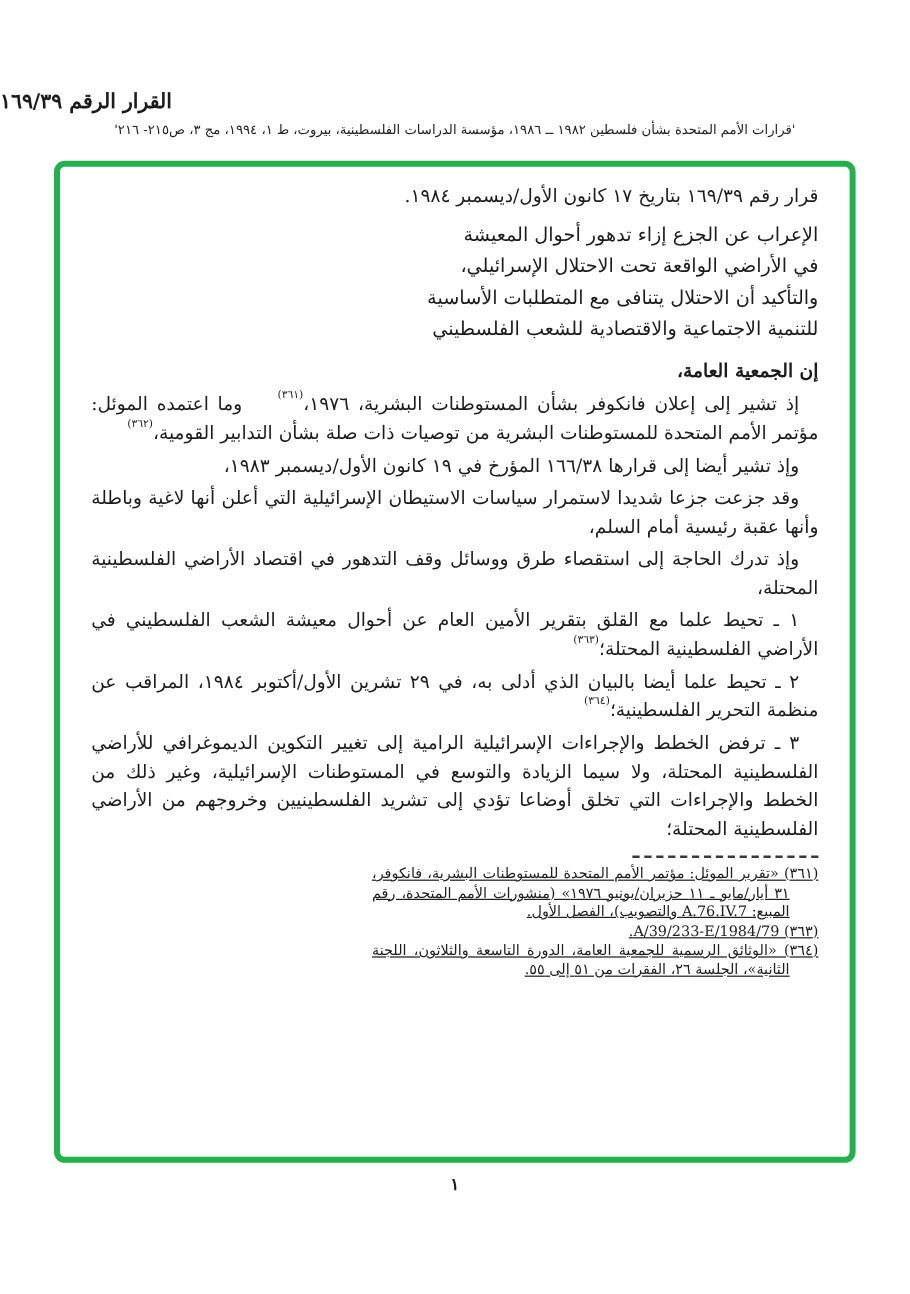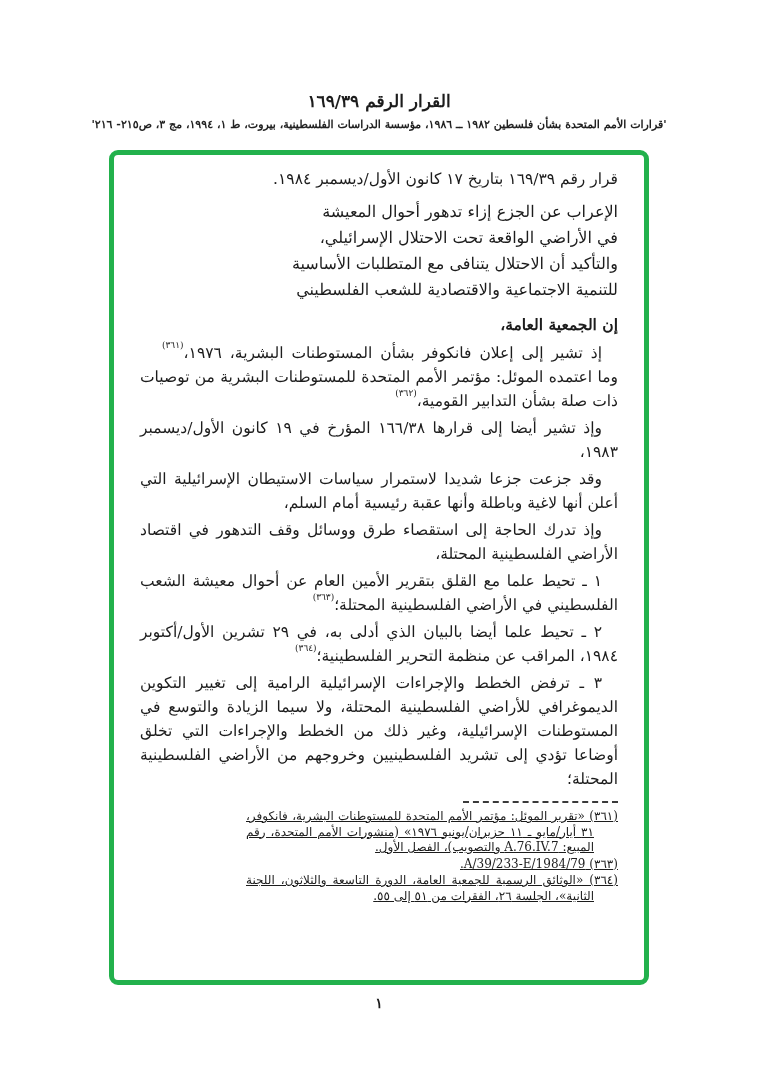--- a/index.html
+++ b/index.html
@@ -2,29 +2,29 @@
 <html lang="ar"><head>
 <meta charset="utf-8">
 <style>
   html,body{margin:0;padding:0;}
   body{
     width:758px;height:1078px;background:#ffffff;position:relative;
     font-family:"DejaVu Serif", serif;color:#1c1c1c;
     padding-top:74px;box-sizing:border-box;overflow:hidden;
   }
   .doc-title{
-    direction:rtl;text-align:center;font-weight:bold;font-size:17px;line-height:22px;margin-top:16px;
+    direction:rtl;text-align:left;font-weight:bold;font-size:17px;line-height:22px;
   }
   .doc-source{
-    direction:rtl;text-align:center;font-weight:bold;font-size:11px;line-height:16px;
+    direction:rtl;text-align:center;font-weight:normal;font-size:11px;line-height:16px;
     margin-top:5px;color:#222;
   }
   .green-box{
     direction:rtl;
-    width:540px;height:835px;box-sizing:border-box;
+    width:668px;height:835px;box-sizing:border-box;
     margin:17px auto 0 auto;
     border:5px solid #22b14c;border-radius:9px;
     padding:8px 26px 0 26px;
     overflow:hidden;
   }
   .decree{
     text-align:right;font-size:15.5px;line-height:24px;margin:4px 0 8px 0;
   }
   .heading-line{
     text-align:right;font-weight:normal;font-size:16px;line-height:26px;

